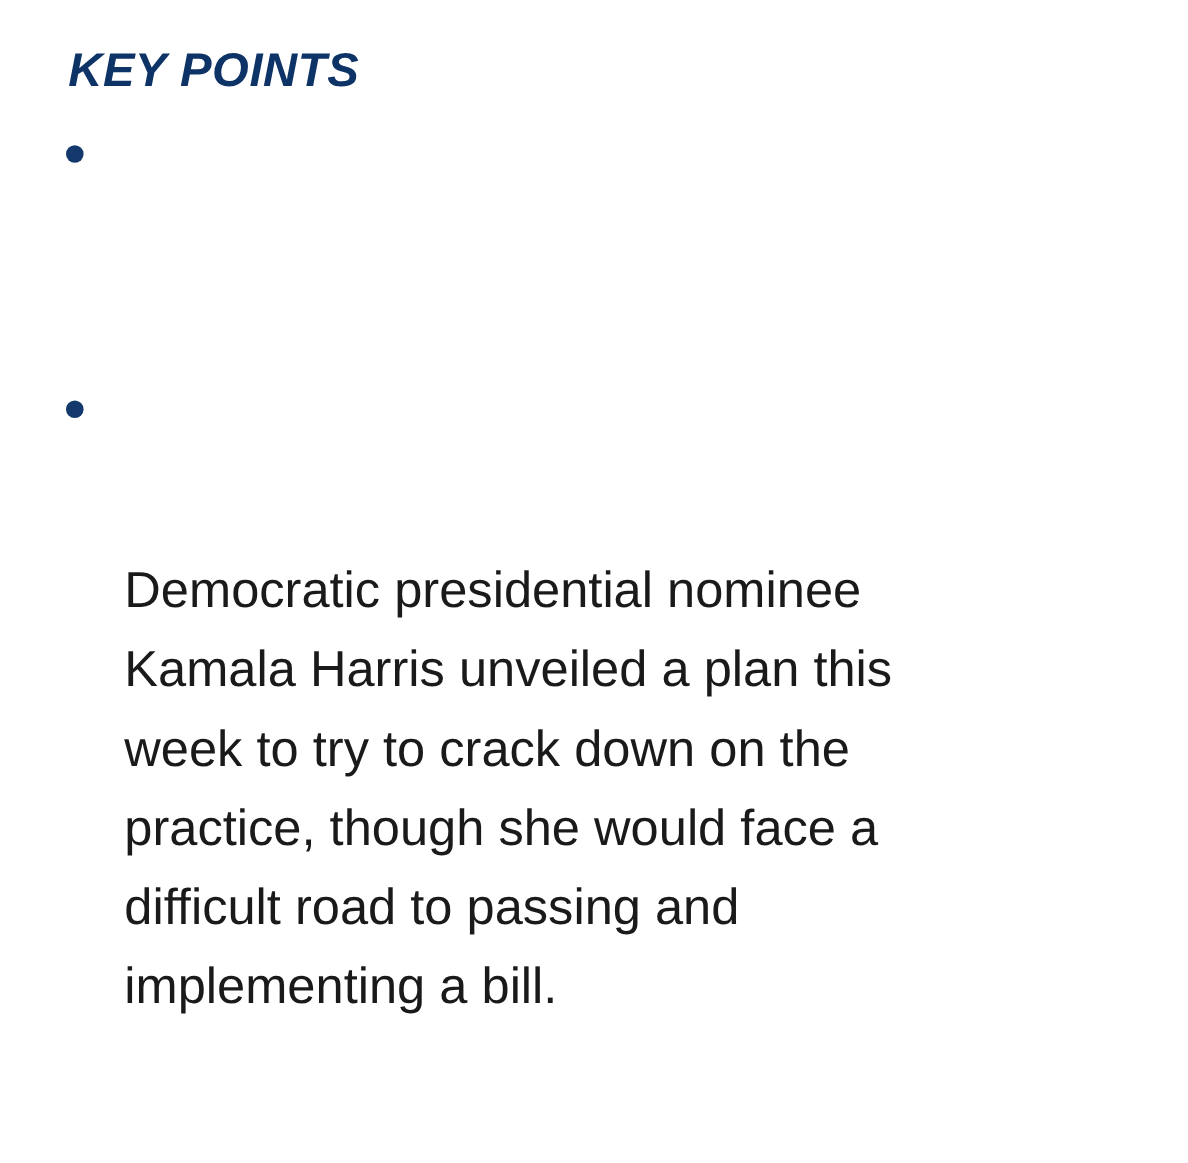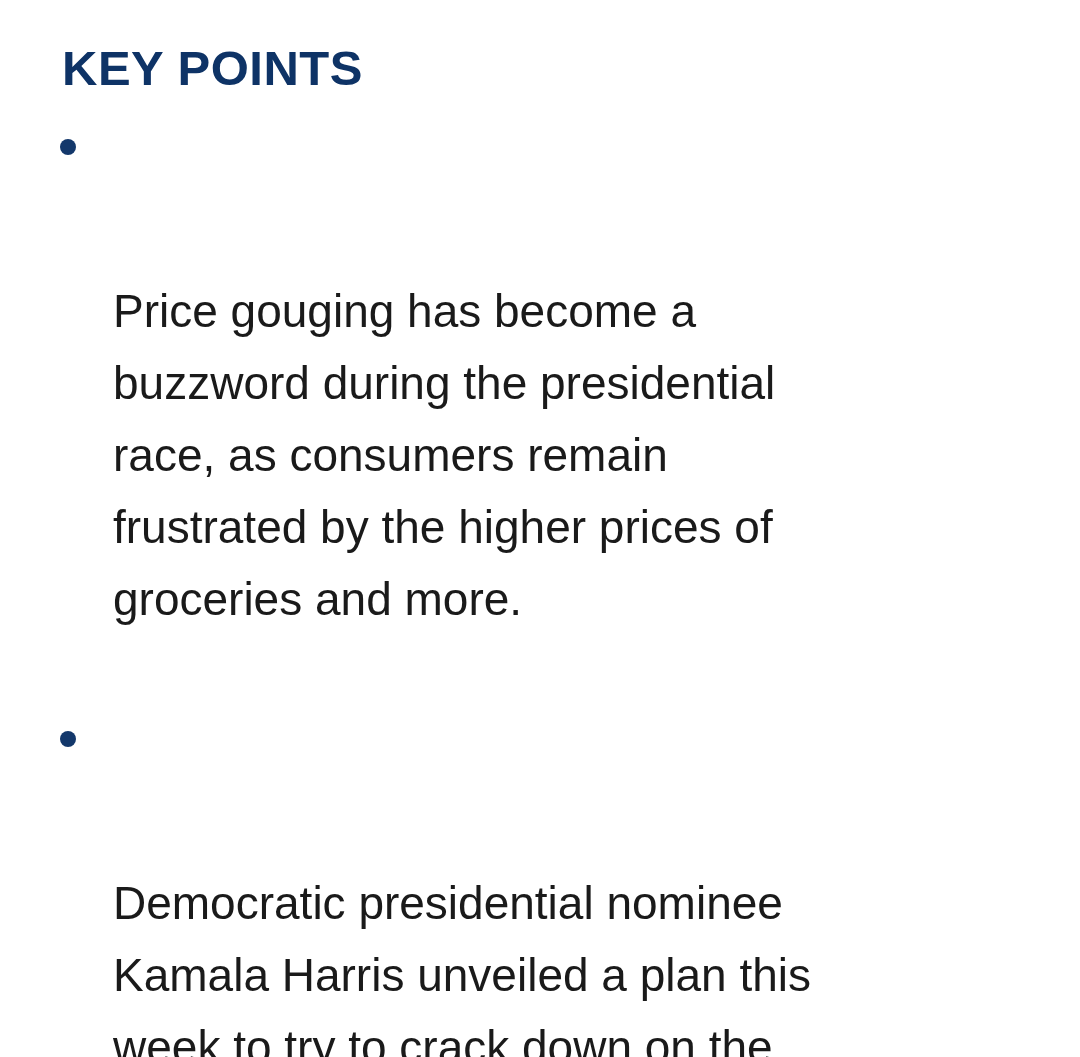--- a/index.html
+++ b/index.html
@@ -13,24 +13,25 @@
     width: 1080px;
     min-height: 1057px;
     background: var(--background);
     font-family: "Liberation Sans", "DejaVu Sans", sans-serif;
   }
   .key-points {
     padding: 40px 80px 40px 62px;
   }
   .key-points h2 {
     color: var(--heading-color);
-    font-size: 49px;
+    font-size: 43px;
     font-weight: 800;
     letter-spacing: 0.5px;
     line-height: 1.15;
+    font-style: italic;
   }
   .key-points ul {
     list-style: none;
     margin-top: 35px;
   }
   .key-points li {
     position: relative;
     padding-left: 51px;
     font-size: 46px;
     line-height: 72px;
@@ -51,25 +52,20 @@
   }
 </style>
 </head>
 <body>
 
 <main class="key-points">
   <h2>KEY POINTS</h2>
   <ul>
     <li>
       <span class="dot"></span>
-      <span>Price gouging has become a
-buzzword during the presidential
-race, as consumers remain
-frustrated by the higher prices of
-groceries and more.</span>
     </li>
     <li>
       <span class="dot"></span>
       <span>Democratic presidential nominee
 Kamala Harris unveiled a plan this
 week to try to crack down on the
 practice, though she would face a
 difficult road to passing and
 implementing a bill.</span>
     </li>

